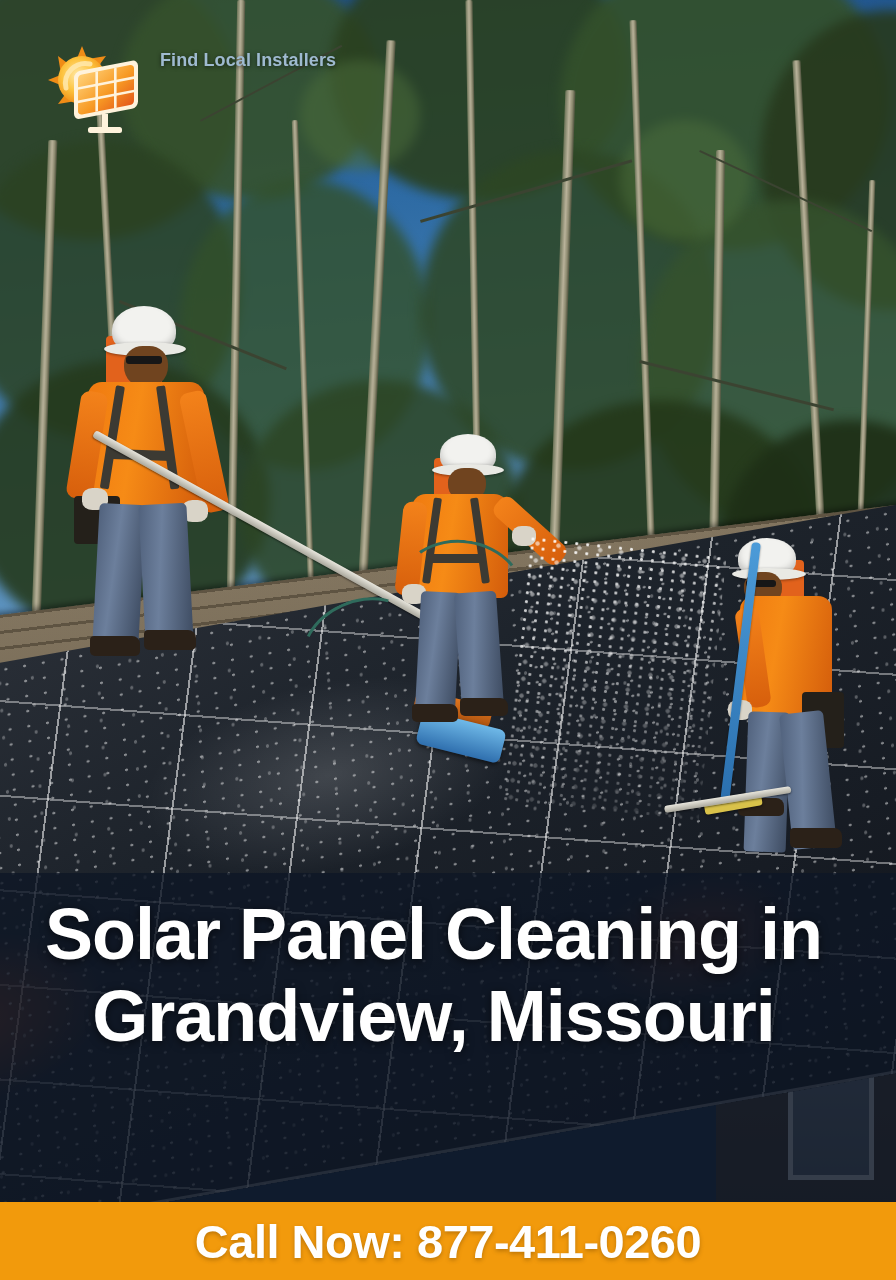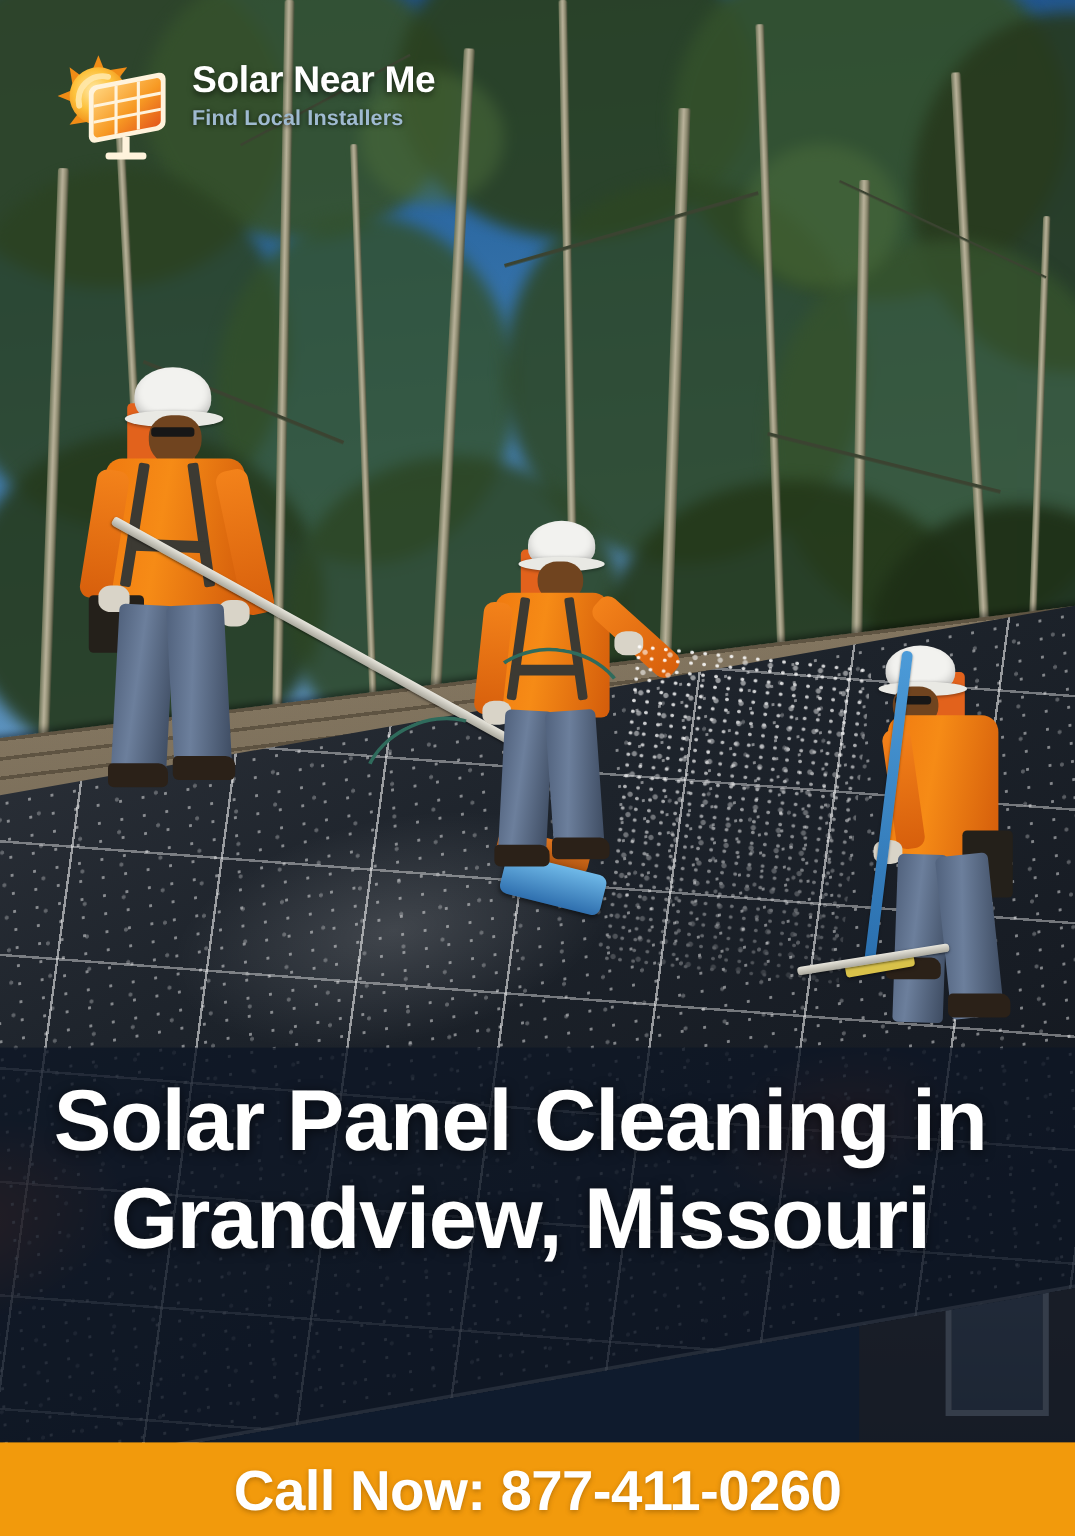--- a/index.html
+++ b/index.html
@@ -388,21 +388,20 @@
               <line x1="41.3" y1="4" x2="41.3" y2="44"></line>
               <line x1="4" y1="17.3" x2="60" y2="17.3"></line>
               <line x1="4" y1="30.7" x2="60" y2="30.7"></line>
             </g>
           </g>
           <rect x="58" y="72" width="6" height="15" fill="#fff3dc"></rect>
           <rect x="44" y="85" width="34" height="6" rx="2.5" fill="#fff3dc"></rect>
         </svg>
       </div>
       <div class="logo-text">
-        <div class="logo-title">Solar Near Me</div>
         <div class="logo-sub">Find Local Installers</div>
       </div>
     </div>
 
   </div>
 
   <div class="overlay"></div>
   <h1 class="headline">Solar Panel Cleaning in Grandview, Missouri</h1>
 
   <div class="cta">

